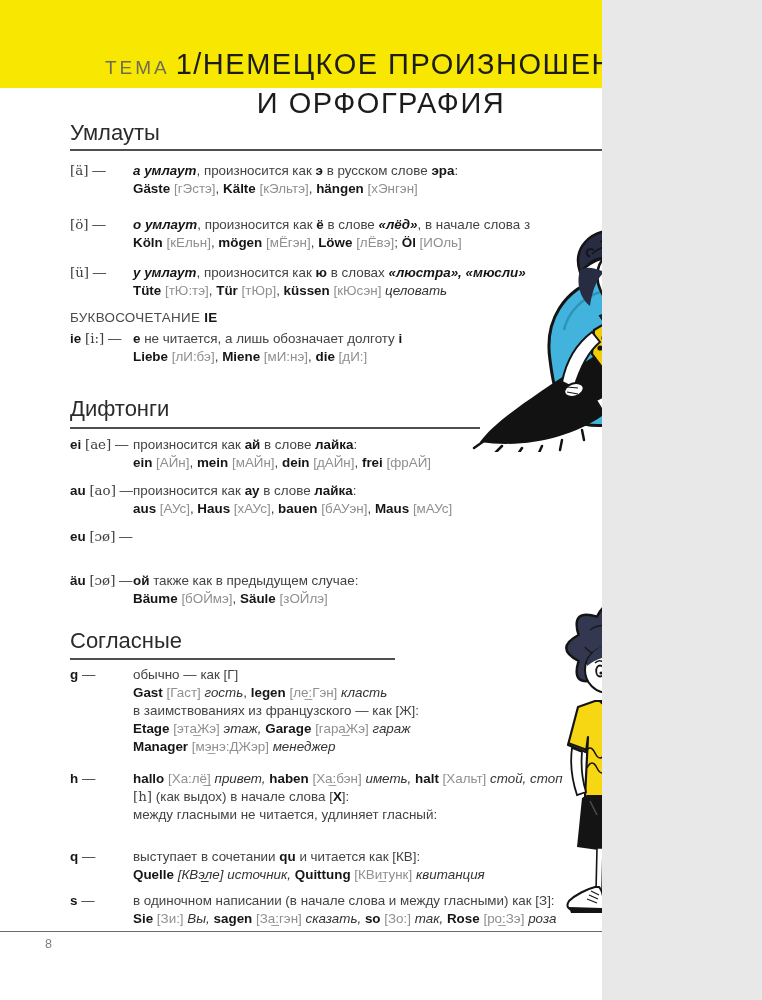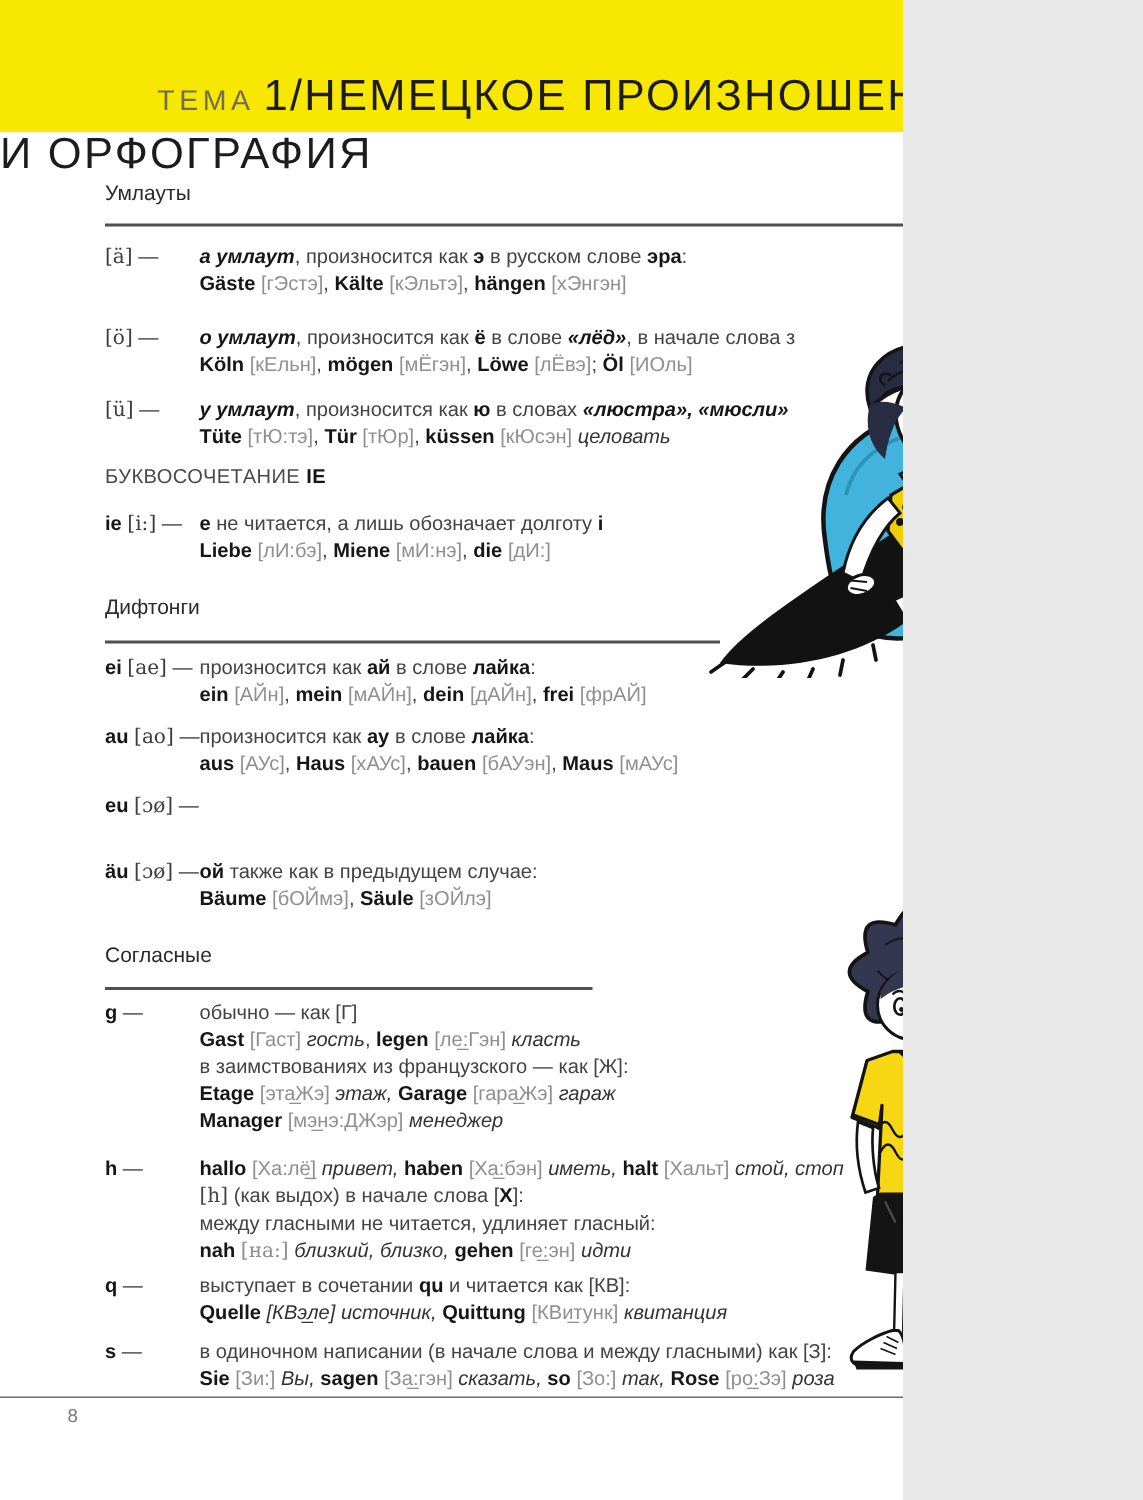--- a/index.html
+++ b/index.html
@@ -3,24 +3,24 @@
 <meta charset="utf-8">
 <style>
   html,body{margin:0;padding:0;background:#e8e8e8;}
   .page{position:relative;width:602px;height:1000px;background:#ffffff;overflow:hidden;
         font-family:"Liberation Sans","DejaVu Sans",sans-serif;color:#434343;}
   
   .band{position:absolute;left:0;top:0;width:762px;height:88px;background:#f8e700;}
   .t1{position:absolute;left:0;top:48px;width:762px;text-align:center;font-size:29px;
       color:#1c1c1c;letter-spacing:1.5px;white-space:nowrap;}
   .t1 .tema{font-size:19px;color:#6e6d58;letter-spacing:3px;margin-right:6px;}
-  .t2{position:absolute;left:0;top:87px;width:762px;font-size:29px;
+  .t2{position:absolute;left:0;top:87px;width:762px;text-align:center;font-size:29px;
       color:#1c1c1c;letter-spacing:1.5px;}
   
-  .h2{position:absolute;left:70px;font-size:14px;color:#2b2b2b;}
+  .h2{position:absolute;left:70px;font-size:22px;color:#2b2b2b;}
   .rule{position:absolute;height:2px;background:#4f4f4f;}
   .sub{position:absolute;left:70px;font-size:13.4px;color:#4a4a4a;letter-spacing:.3px;}
   
   .entry{position:absolute;left:70px;font-size:13.4px;line-height:18px;}
   .entry .lab{position:absolute;left:0;top:0;white-space:nowrap;color:#3d3d3d;}
   .entry .txt{margin-left:63px;}
   .ln{white-space:nowrap;}
   
   b{font-weight:bold;color:#161616;}
   i{color:#333333;}
@@ -64,21 +64,21 @@
   <div class="entry" style="top:264px">
     <div class="lab"><f>[ü]</f> —</div>
     <div class="txt">
       <div class="ln"><i><b>у умлаут</b></i>, произносится как <b>ю</b> в словах <i><b>«люстра», «мюсли»</b></i></div>
       <div class="ln"><b>Tüte</b> <k>[тЮ:тэ]</k>, <b>Tür</b> <k>[тЮр]</k>, <b>küssen</b> <k>[кЮсэн]</k> <i>целовать</i></div>
     </div>
   </div>
 
   <div class="sub" style="top:310px">БУКВОСОЧЕТАНИЕ <b>IE</b></div>
 
-  <div class="entry" style="top:340px">
+  <div class="entry" style="top:330px">
     <div class="lab"><b>ie</b> <f>[i:]</f> —</div>
     <div class="txt">
       <div class="ln"><b>e</b> не читается, а лишь обозначает долготу <b>i</b></div>
       <div class="ln"><b>Liebe</b> <k>[лИ:бэ]</k>, <b>Miene</b> <k>[мИ:нэ]</k>, <b>die</b> <k>[дИ:]</k></div>
     </div>
   </div>
 
   <div class="h2" style="top:396px">Дифтонги</div>
   <div class="rule" style="top:427px;left:70px;width:410px"></div>
 
@@ -123,21 +123,20 @@
       <div class="ln"><b>Manager</b> <k>[мэ̲нэ:ДЖэр]</k> <i>менеджер</i></div>
     </div>
   </div>
 
   <div class="entry" style="top:770px">
     <div class="lab"><b>h</b> —</div>
     <div class="txt">
       <div class="ln"><b>hallo</b> <k>[Ха:лё̲]</k> <i>привет,</i> <b>haben</b> <k>[Ха̲:бэн]</k> <i>иметь,</i> <b>halt</b> <k>[Хальт]</k> <i>стой, стоп</i></div>
       <div class="ln"><f>[h]</f> (как выдох) в начале слова [<b>X</b>]:</div>
       <div class="ln">между гласными не читается, удлиняет гласный:</div>
-      <div class="ln"><b>nah</b> <k><f>[на:]</f></k> <i>близкий, близко,</i> <b>gehen</b> <k>[ге̲:эн]</k> <i>идти</i></div>
     </div>
   </div>
 
   <div class="entry" style="top:848px">
     <div class="lab"><b>q</b> —</div>
     <div class="txt">
       <div class="ln">выступает в сочетании <b>qu</b> и читается как [КВ]:</div>
       <div class="ln"><b>Quelle</b> <k><i>[КВэ̲ле]</i></k> <i>источник,</i> <b>Quittung</b> <k>[КВи̲тунк]</k> <i>квитанция</i></div>
     </div>
   </div>

